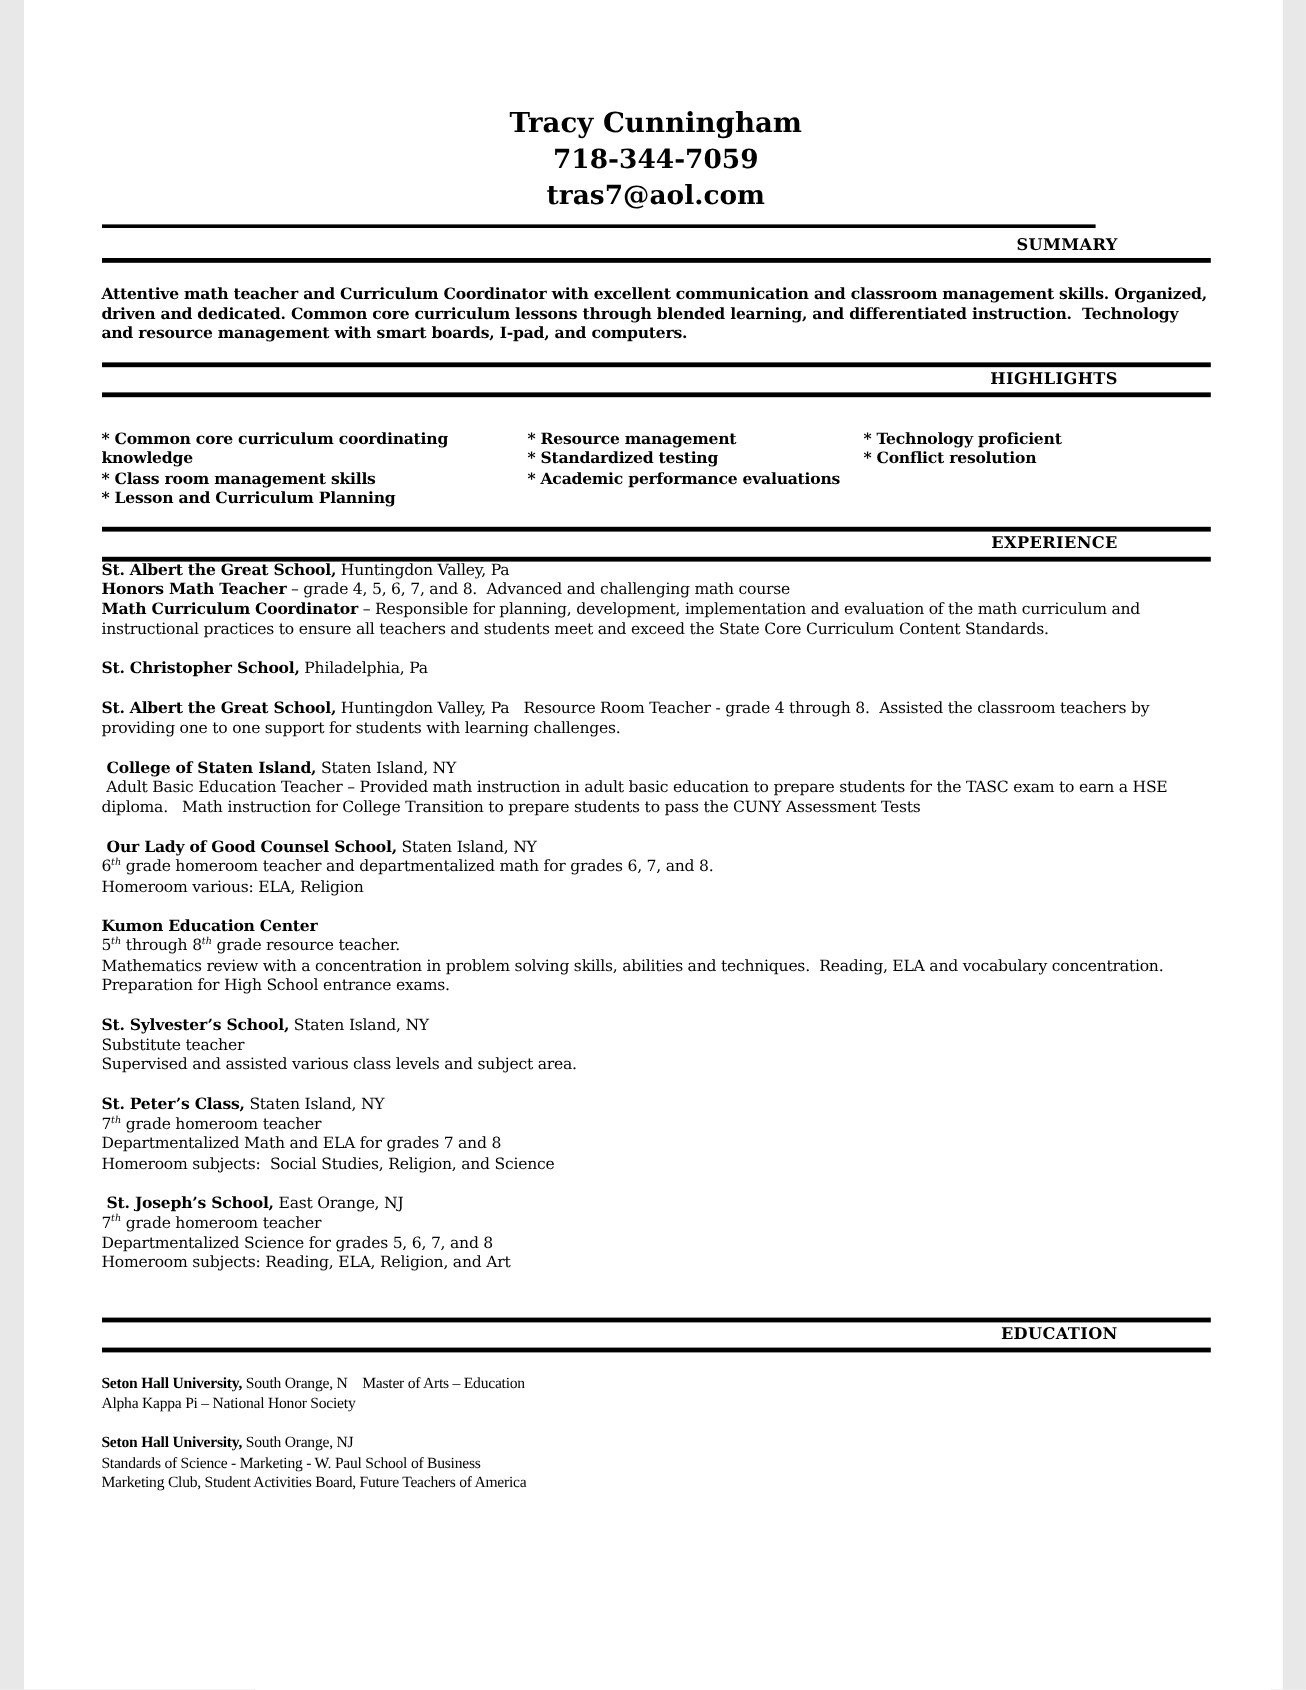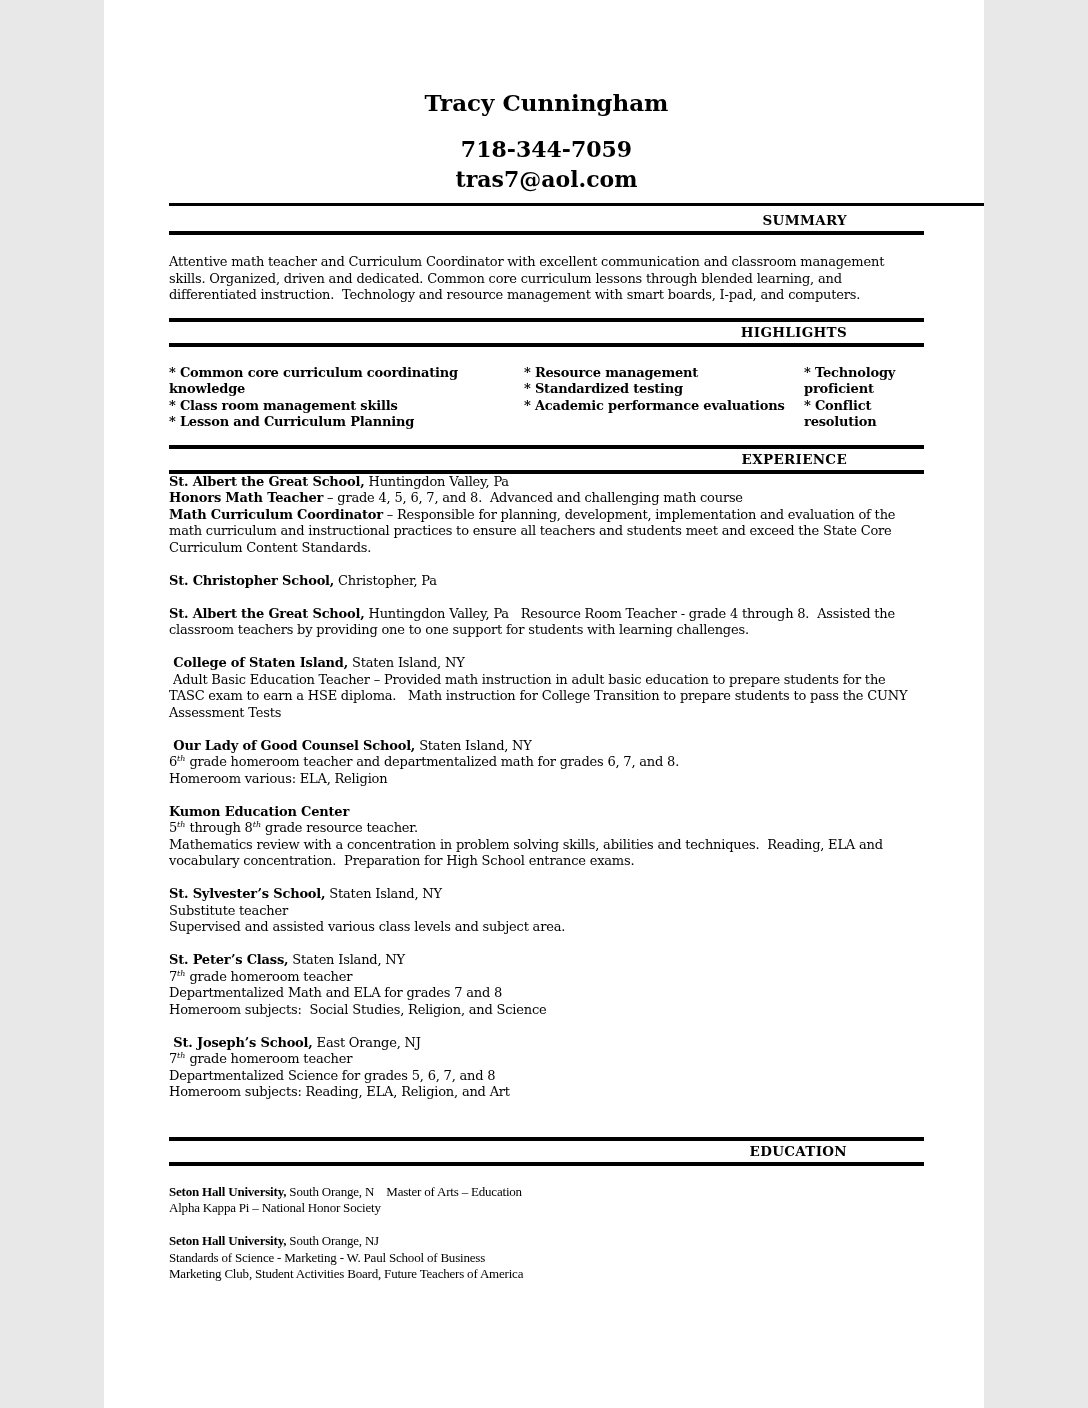--- a/index.html
+++ b/index.html
@@ -1,55 +1,55 @@
 <!DOCTYPE html>
 <html><head>
 <meta charset="utf-8">
 <style>
   html,body { margin:0; padding:0; background:#e8e8e8; }
   .page {
     position:relative;
-    width:880px; height:1408px;
+    width:1049px; height:1408px;
     margin:0 auto;
     background:#ffffff;
     color:#000000;
     font-family:"DejaVu Serif", serif;
     overflow:hidden;
     box-sizing:border-box;
   }
   .content { padding:88px 60px 0 65px; box-sizing:border-box; }
 
   
   .contact { text-align:center; font-weight:bold; }
   .contact .name  { font-size:23px; line-height:30px; }
-  .contact .phone { font-size:22px; line-height:30px;margin-top:16px; }
+  .contact .phone { font-size:22px; line-height:30px; }
   .contact .email { font-size:22px; line-height:30px; }
 
   
   .rule-thin  { height:3px; background:#000; width:828px; border:none; margin:0; }
   .rule-thick { height:4px; background:#000; width:100%; border:none; margin:0; }
 
   
   .sec-title {
     font-size:13.5px; font-weight:bold; text-align:right;
     padding:2px 77px 2px 0; line-height:17px; letter-spacing:0.3px;
   }
   .summary-head { margin-top:9px; }
   .summary-head .rule-thin { margin-bottom:4px; }
   .sec-head { margin-top:14px; }
 
   
   .bodytext, .line, .hl-item {
     font-size:13px; line-height:16.5px;
     white-space:pre-wrap; letter-spacing:-0.2px;
   }
-  .summary-para { margin-top:19px; }
+  .summary-para { margin-top:19px;font-weight:bold; }
 
   
-  .hl-wrap { display:flex; margin-top:18px; }
+  .hl-wrap { display:flex; margin-top:28px; }
   .hl-col.c0 { width:355px; }
   .hl-col.c1 { width:280px; }
   .hl-col.c2 { flex:1; }
   .hl-item { font-weight:bold; }
 
   
   .entries { margin-top:0; }
   .entry { margin-bottom:16.5px; }
   .b { font-weight:bold; }
   sup { font-size:8px; line-height:0; vertical-align:super; letter-spacing:0;font-style:italic; }
@@ -106,21 +106,21 @@
       <div class="rule-thick"></div>
     </div>
 
     <div class="entries">
         <div class="entry">
           <div class="line"><span class="b">St. Albert the Great School,</span><span> Huntingdon Valley, Pa</span></div>
           <div class="line"><span class="b">Honors Math Teacher</span><span> – grade 4, 5, 6, 7, and 8.  Advanced and challenging math course</span></div>
           <div class="line"><span class="b">Math Curriculum Coordinator</span><span> – Responsible for planning, development, implementation and evaluation of the math curriculum and instructional practices to ensure all teachers and students meet and exceed the State Core Curriculum Content Standards.</span></div>
         </div>
         <div class="entry">
-          <div class="line"><span class="b">St. Christopher School,</span><span> Christopher, Pa</span></div>
+          <div class="line"><span class="b">St. Christopher School,</span><span> Philadelphia, Pa</span></div>
         </div>
         <div class="entry">
           <div class="line"><span class="b">St. Albert the Great School,</span><span> Huntingdon Valley, Pa   Resource Room Teacher - grade 4 through 8.  Assisted the classroom teachers by providing one to one support for students with learning challenges.</span></div>
         </div>
         <div class="entry">
           <div class="line"><span class="b"> College of Staten Island,</span><span> Staten Island, NY</span></div>
           <div class="line"><span> Adult Basic Education Teacher – Provided math instruction in adult basic education to prepare students for the TASC exam to earn a HSE diploma.   Math instruction for College Transition to prepare students to pass the CUNY Assessment Tests</span></div>
         </div>
         <div class="entry">
           <div class="line"><span class="b"> Our Lady of Good Counsel School,</span><span> Staten Island, NY</span></div>

